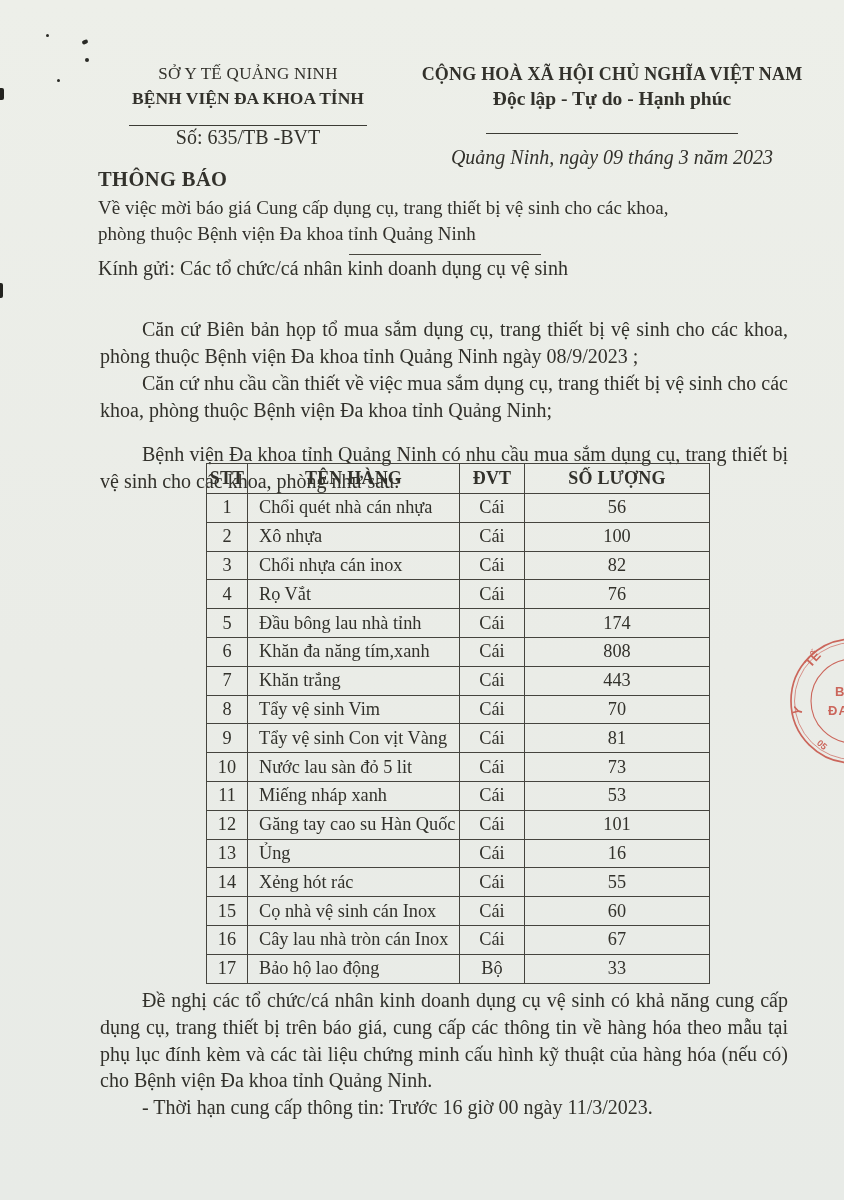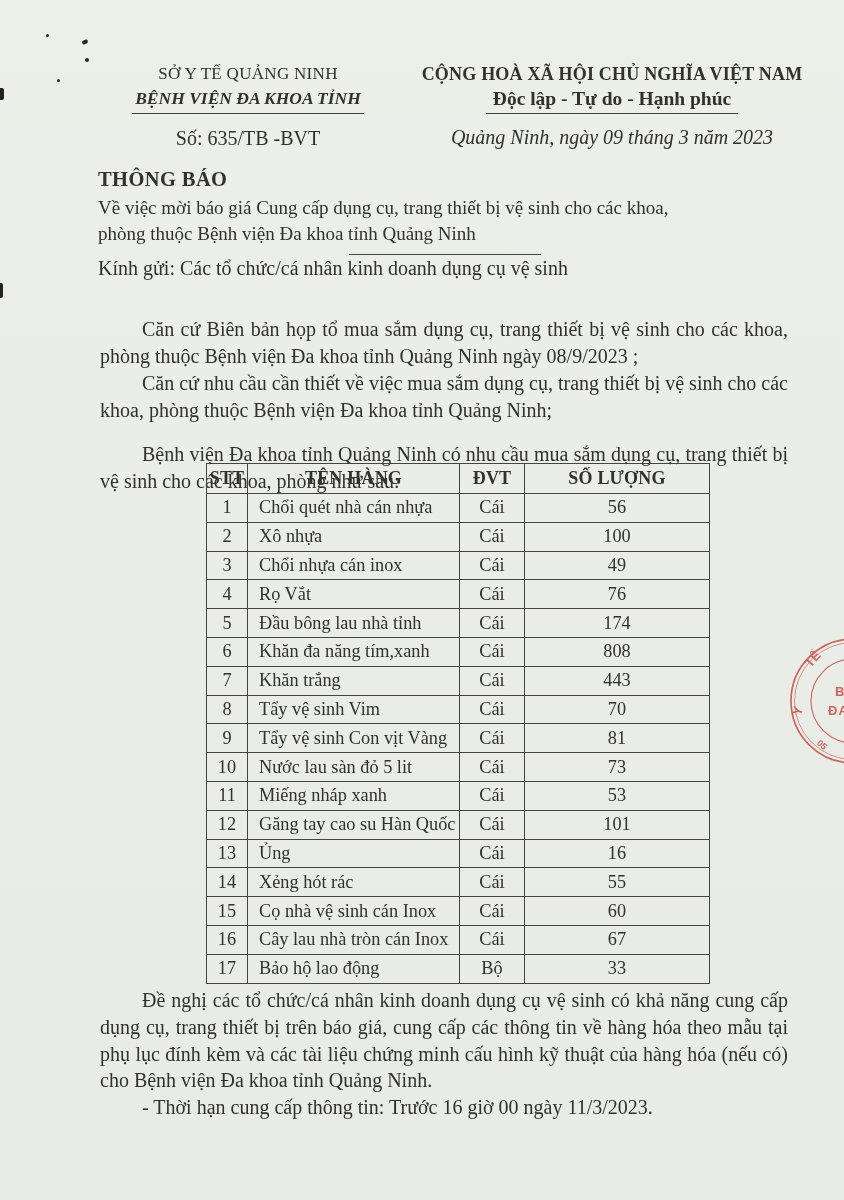--- a/index.html
+++ b/index.html
@@ -17,27 +17,27 @@
   .speck.s3{left:85px;top:58px;width:4px;height:4px;}
   .speck.s4{left:57px;top:79px;width:3px;height:3px;}
   .edgemark{position:absolute;background:#23231f;border-radius:0 2px 2px 0;}
   .edgemark.e1{left:0;top:88px;width:4px;height:12px;}
   .edgemark.e2{left:0;top:283px;width:3px;height:15px;}
 
   
   .hdr-left{position:absolute;left:98px;top:64px;width:300px;text-align:center;}
   .org-line1{font-size:17px;letter-spacing:.3px;}
   .org-line2{font-size:17.5px;font-weight:bold;margin-top:4px;}
-  .org-line2 span{display:inline-block;border-bottom:1.6px solid #3c3b35;padding:0 3px 4px;font-style:italic;}
-  .doc-number{font-size:20px;margin-top:13px;}
+  .org-line2 span{display:inline-block;border-bottom:1.6px solid #3c3b35;padding:0 3px 16px;}
+  .doc-number{font-size:20px;margin-top:0;}
 
   .hdr-right{position:absolute;left:402px;top:64px;width:420px;text-align:center;}
   .nat-line1{font-size:18px;font-weight:bold;letter-spacing:.2px;}
   .nat-line2{font-size:19.5px;font-weight:bold;margin-top:3px;}
-  .nat-line2 span{display:inline-block;border-bottom:1.8px solid #3c3b35;padding:0 7px 3px;}
+  .nat-line2 span{display:inline-block;border-bottom:1.8px solid #3c3b35;padding:0 7px 23px;}
   .dateline{font-size:20px;font-style:italic;margin-top:12px;}
 
   
   .title-block{position:absolute;left:98px;top:168px;width:694px;text-align:left;}
   .doc-title{font-size:20.5px;font-weight:bold;letter-spacing:.4px;}
   .doc-subtitle{font-size:19px;font-weight:normal;line-height:26px;margin-top:4px;}
   .title-rule{width:192px;border-top:1.6px solid #47463f;margin:7px auto 0;}
   .salutation{font-size:20px;margin-top:2px;}
 
   
@@ -136,21 +136,21 @@
           <tr>
             <td class="cell-center">2</td>
             <td class="cell-left">Xô nhựa</td>
             <td class="cell-center">Cái</td>
             <td class="cell-center">100</td>
           </tr>
           <tr>
             <td class="cell-center">3</td>
             <td class="cell-left">Chổi nhựa cán inox</td>
             <td class="cell-center">Cái</td>
-            <td class="cell-center">49</td>
+            <td class="cell-center">82</td>
           </tr>
           <tr>
             <td class="cell-center">4</td>
             <td class="cell-left">Rọ Vắt</td>
             <td class="cell-center">Cái</td>
             <td class="cell-center">76</td>
           </tr>
           <tr>
             <td class="cell-center">5</td>
             <td class="cell-left">Đầu bông lau nhà tỉnh</td>

